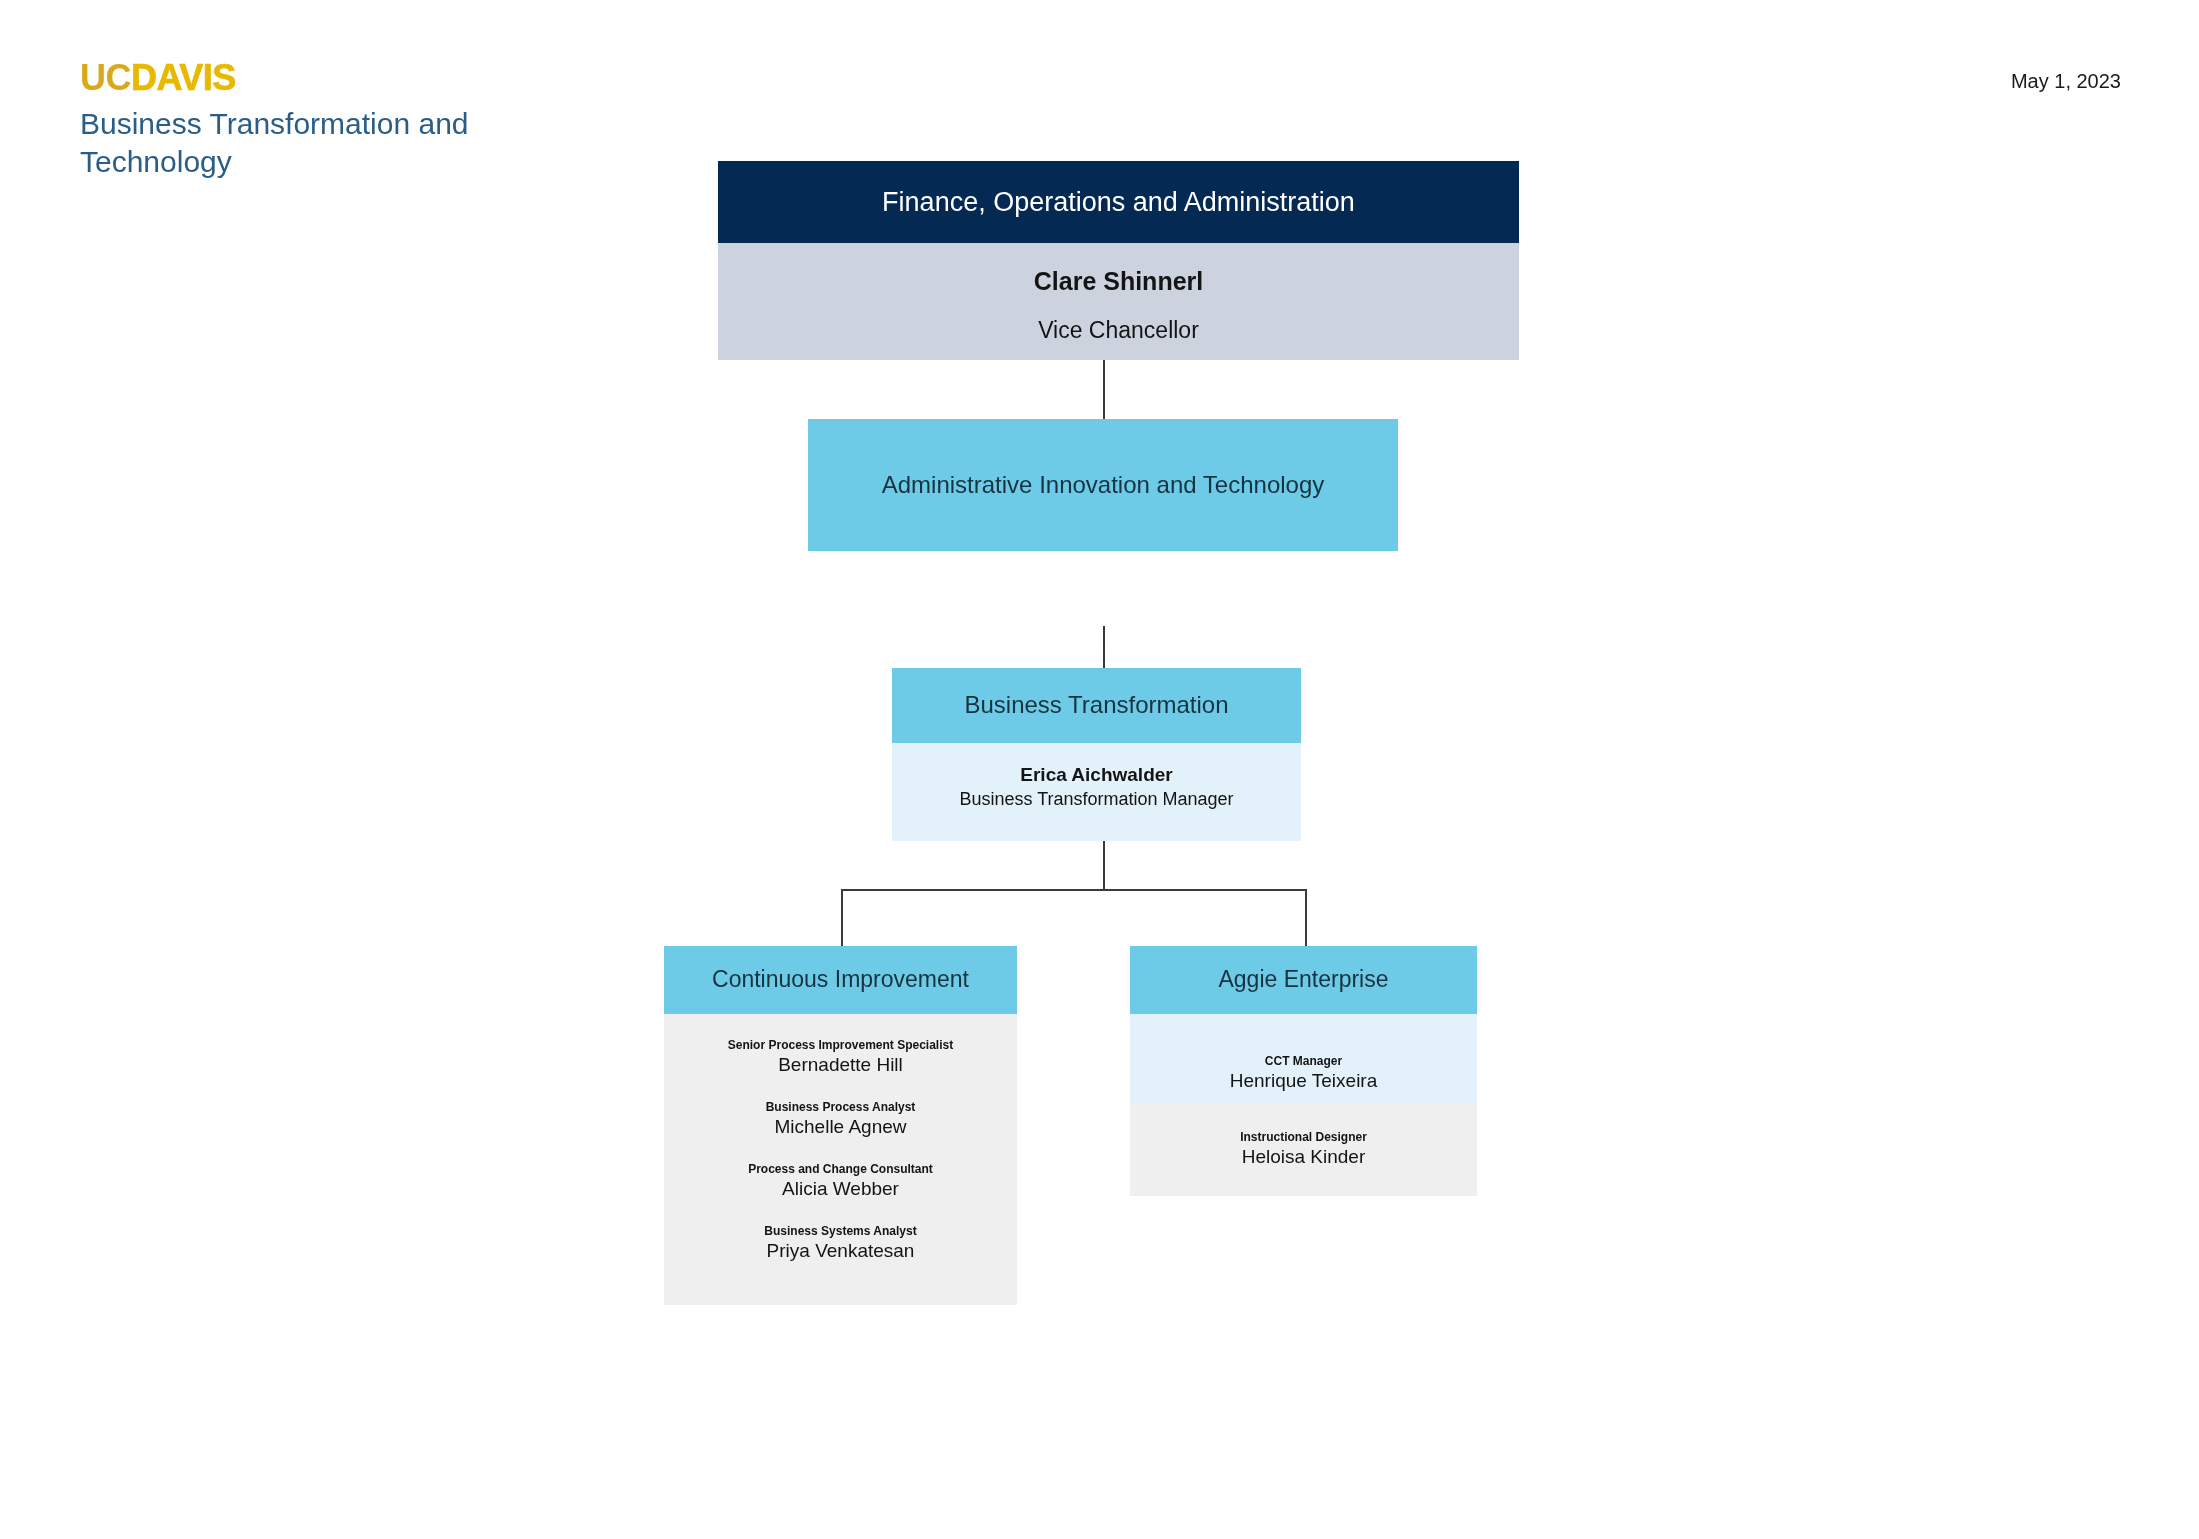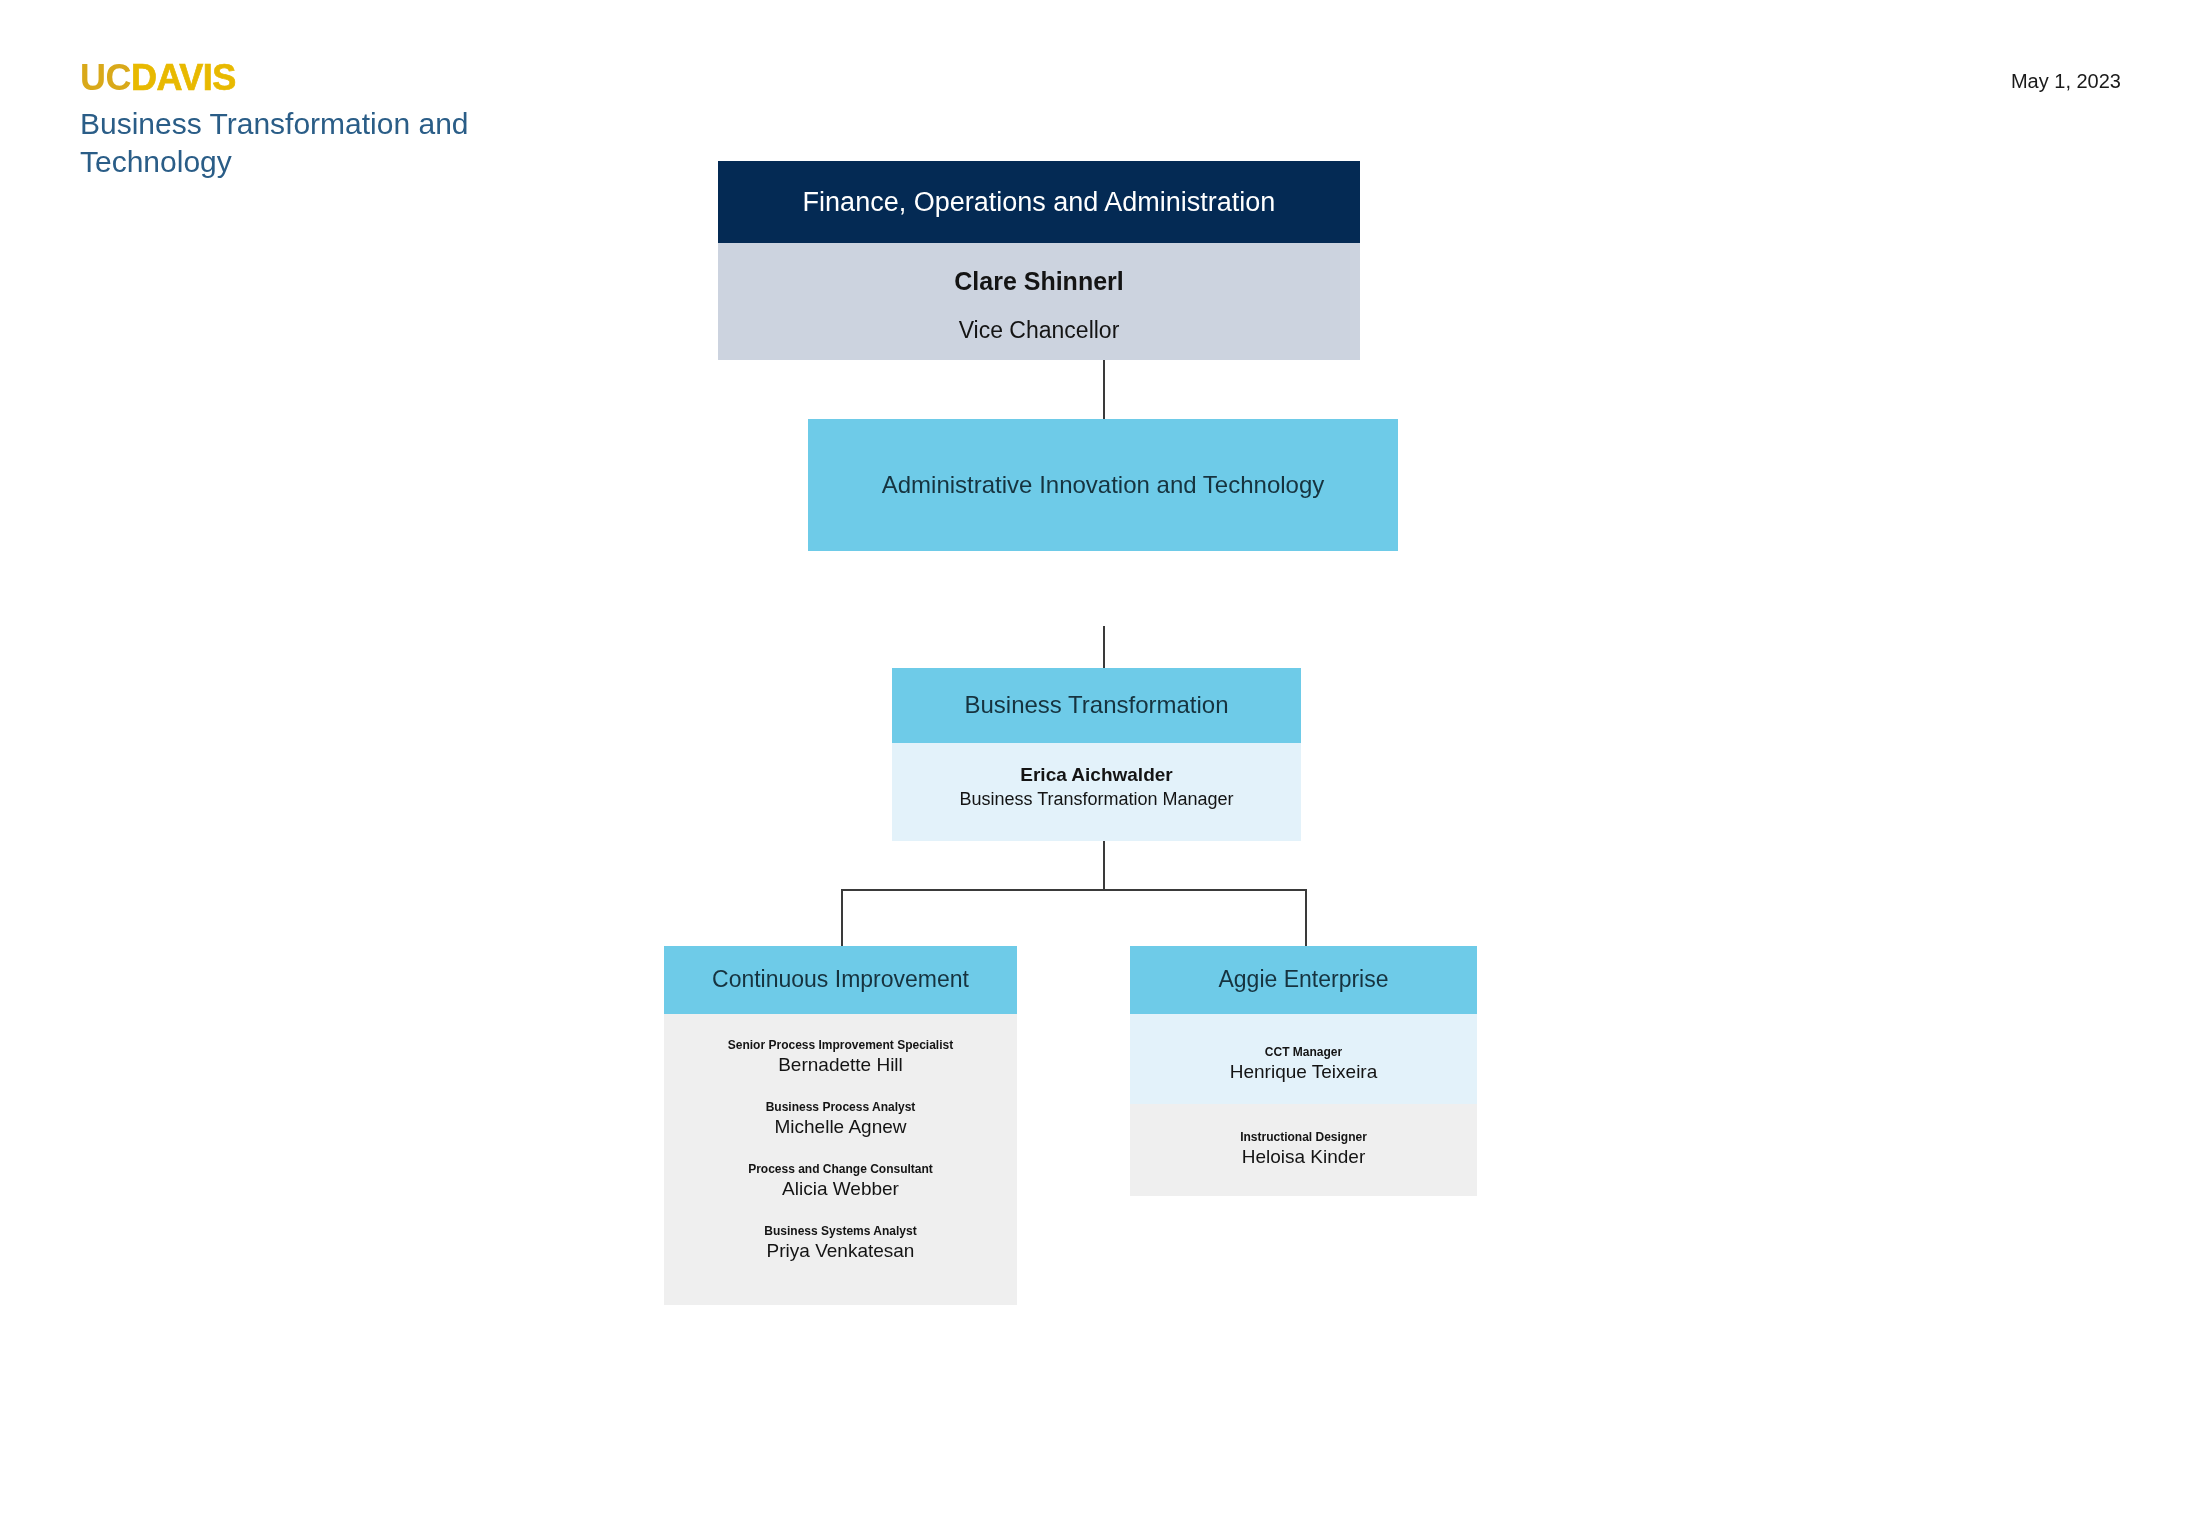--- a/index.html
+++ b/index.html
@@ -180,21 +180,21 @@
 
   <div class="conn-v" style="left:1103px; top:360px; height:59px;"></div>
 
   <div class="conn-v" style="left:1103px; top:626px; height:42px;"></div>
 
   <div class="conn-v" style="left:1103px; top:840px; height:50px;"></div>
   <div class="conn-h" style="left:841px; top:889px; width:465px;"></div>
   <div class="conn-v" style="left:841px; top:889px; height:57px;"></div>
   <div class="conn-v" style="left:1305px; top:889px; height:57px;"></div>
 
-  <div class="node" style="left:718px; top:161px; width:642px;">
+  <div class="node" style="left:718px; top:161px; width:801px;">
     <div class="node-head head-navy" style="height:82px;">Finance, Operations and Administration</div>
     <div class="node-body body-steel" style="height:117px; padding-top:22px;">
       <div class="p-name">Clare Shinnerl</div>
       <div class="p-title">Vice Chancellor</div>
     </div>
   </div>
 
   <div class="node" style="left:808px; top:419px; width:590px;">
     <div class="node-head head-cyan" style="height:132px;">Administrative Innovation and Technology</div>
   </div>
@@ -230,21 +230,21 @@
         <div class="role">Business Systems Analyst</div>
         <div class="person">Priya Venkatesan</div>
       </div>
 
     </div>
   </div>
 
   <div class="node" style="left:1130px; top:946px; width:347px;">
     <div class="node-head head-cyan small" style="height:68px;">Aggie Enterprise</div>
 
-    <div class="node-body body-pale" style="height:90px; padding-top:31px;">
+    <div class="node-body body-pale" style="height:90px; padding-top:40px;">
       <div class="staff">
         <div class="role">CCT Manager</div>
         <div class="person">Henrique Teixeira</div>
       </div>
     </div>
 
     <div class="node-body body-gray" style="height:92px; padding-top:26px;">
       <div class="staff">
         <div class="role">Instructional Designer</div>
         <div class="person">Heloisa Kinder</div>

